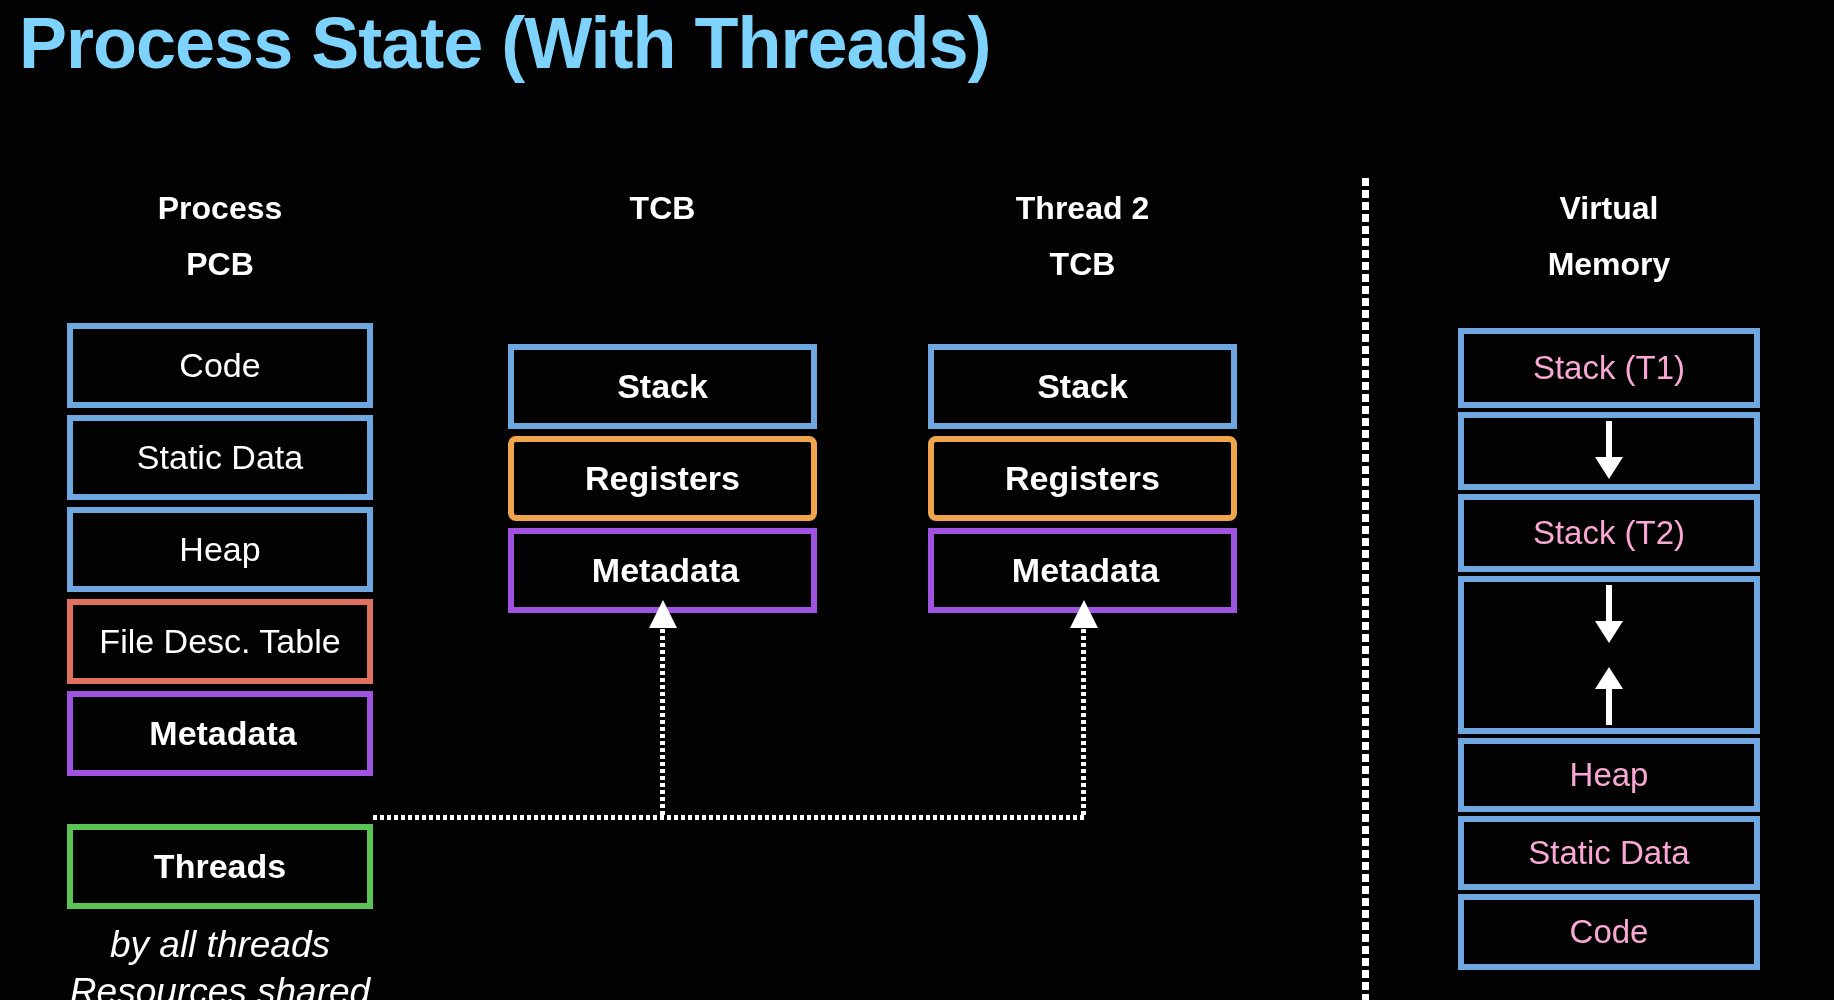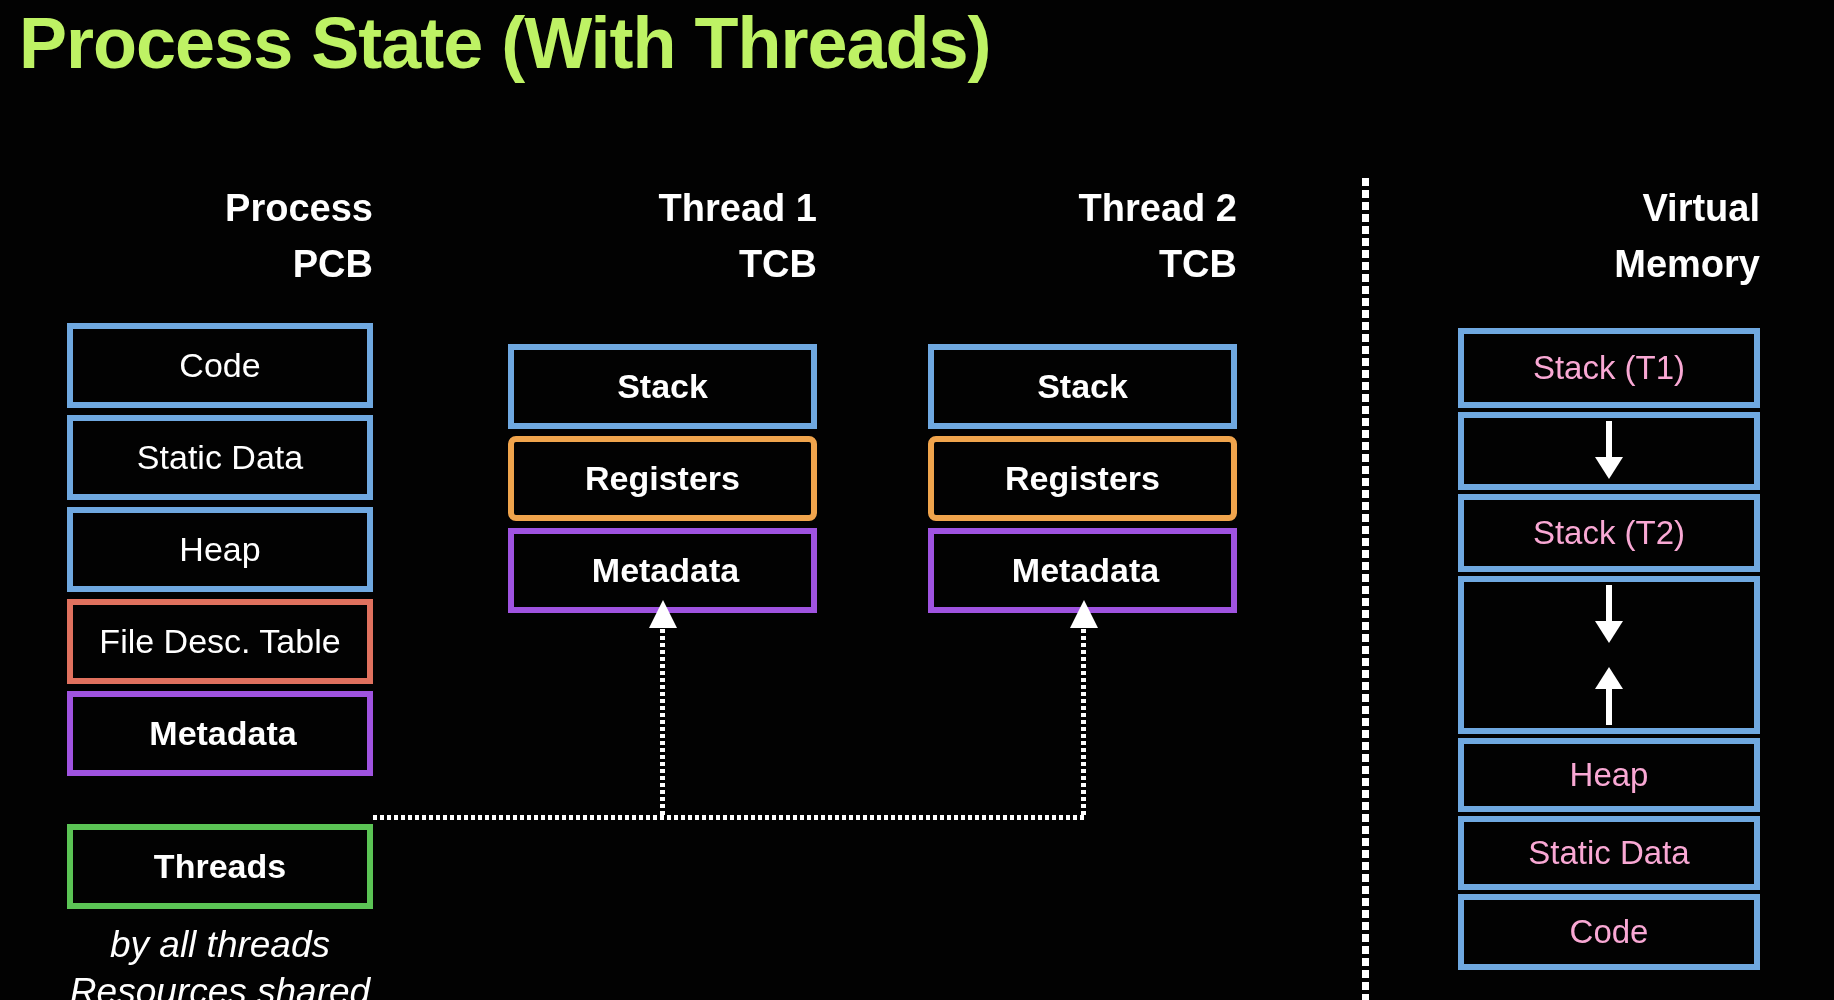--- a/index.html
+++ b/index.html
@@ -4,26 +4,26 @@
 <style>
   html,body { margin:0; padding:0; background:#000; }
   #slide {
     position:relative; width:1834px; height:1000px;
     background:#020202; overflow:hidden;
     font-family:"Liberation Sans", sans-serif;
   }
   #slide-title {
     position:absolute; left:19px; top:2px; margin:0;
     font-size:72px; font-weight:bold; letter-spacing:-1px;
-    color:#bef264; white-space:nowrap;
+    color:#7dd3fc; white-space:nowrap;
   }
   .col { position:absolute; top:180px; }
   .col-header {
-    text-align:right; color:#fff; font-weight:bold;
-    font-size:38px; line-height:56px; height:112px;
+    text-align:center; color:#fff; font-weight:bold;
+    font-size:32px; line-height:56px; height:112px;
   }
   .boxes-pcb { margin-top:31px; }
   .boxes-tcb { margin-top:52px; }
   .boxes-vm  { margin-top:36px; }
   .box {
     box-sizing:border-box; height:85px; margin-bottom:7px;
     border:6px solid #6FA8E0;
     display:flex; align-items:center; justify-content:center;
     color:#fff; font-size:34px; white-space:nowrap;
   }
@@ -101,21 +101,20 @@
       <div class="box b-green w-bold">Threads</div>
     </div>
     <div class="footnote">
       <div>by all threads</div>
       <div>Resources shared</div>
     </div>
   </div>
 
   <div class="col" style="left:508px; width:309px;">
     <div class="col-header">
-      <div>Thread 1</div>
       <div>TCB</div>
     </div>
     <div class="boxes-tcb">
       <div class="box b-blue w-bold">Stack</div>
       <div class="box b-orange w-bold">Registers</div>
       <div class="box b-purple w-bold">Metadata</div>
     </div>
   </div>
 
   <div class="col" style="left:928px; width:309px;">

